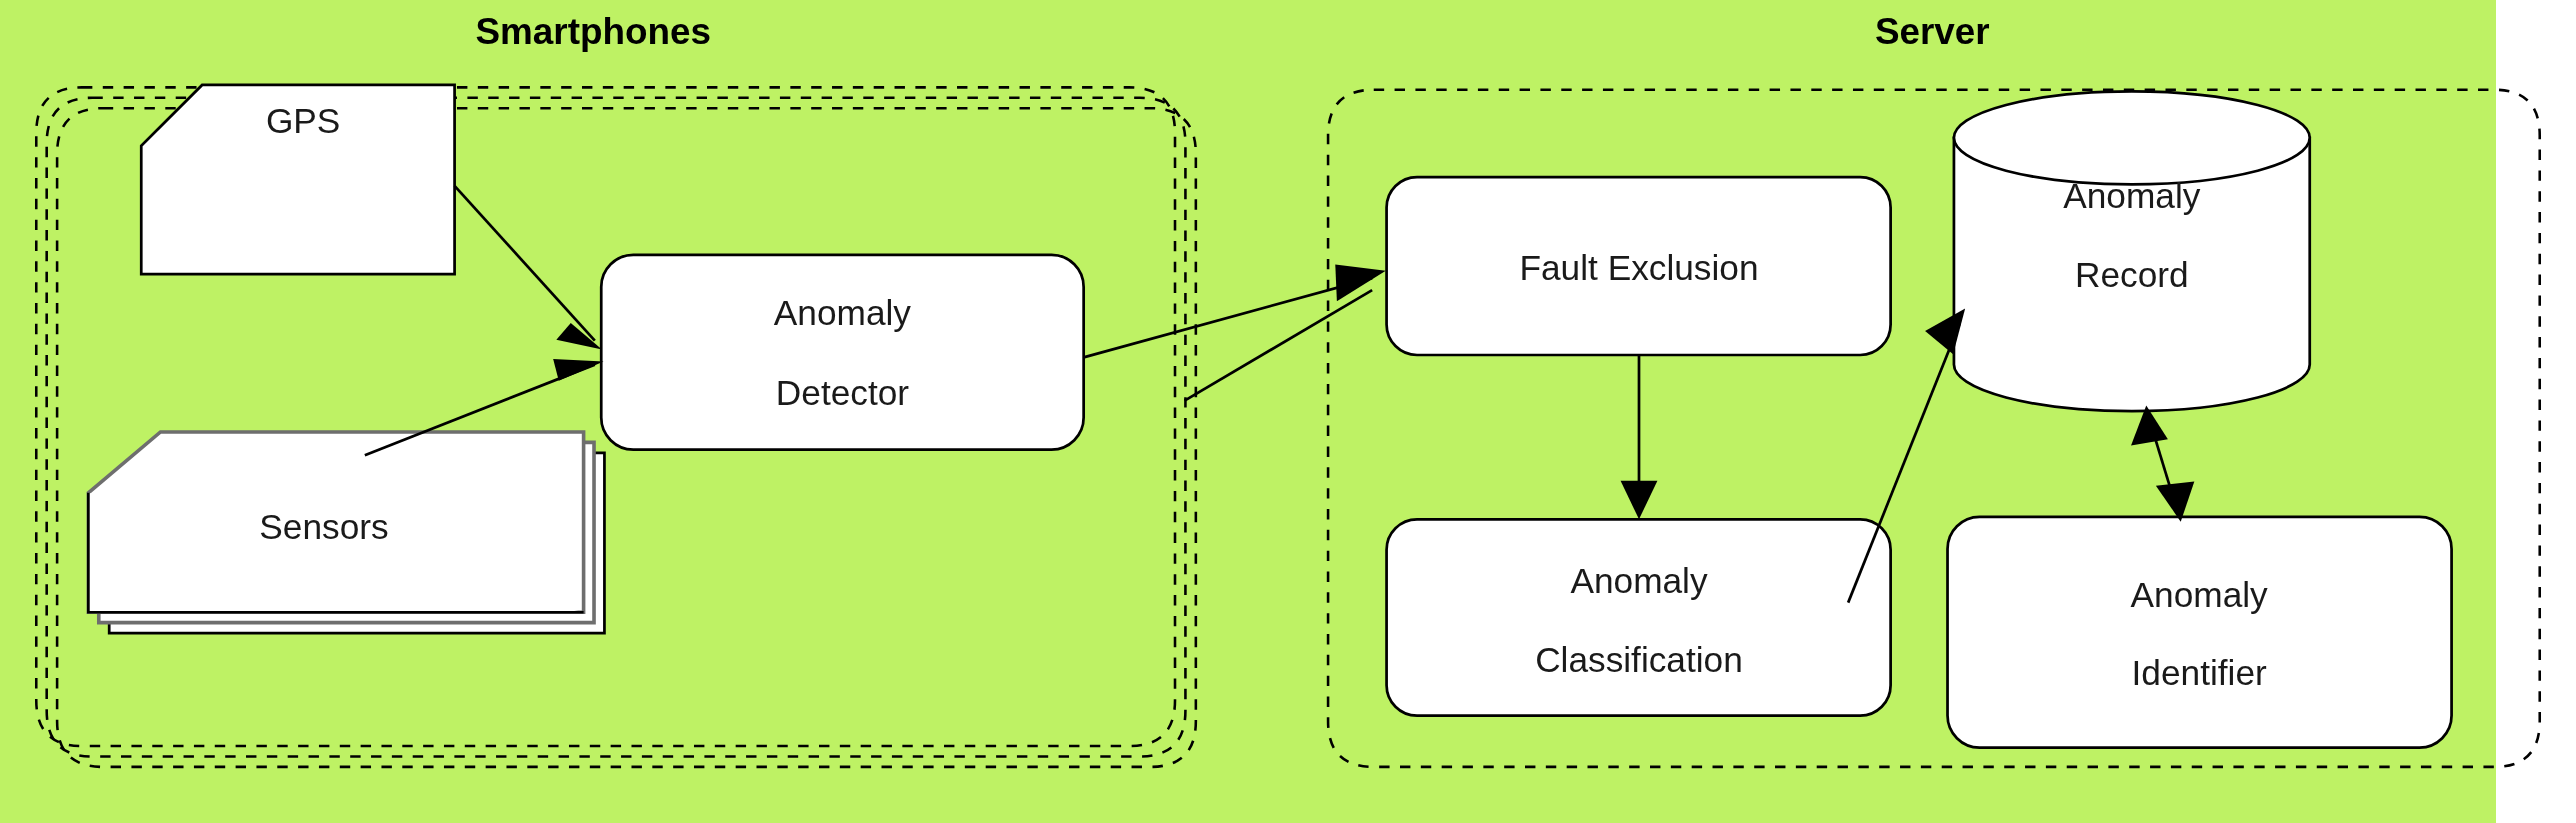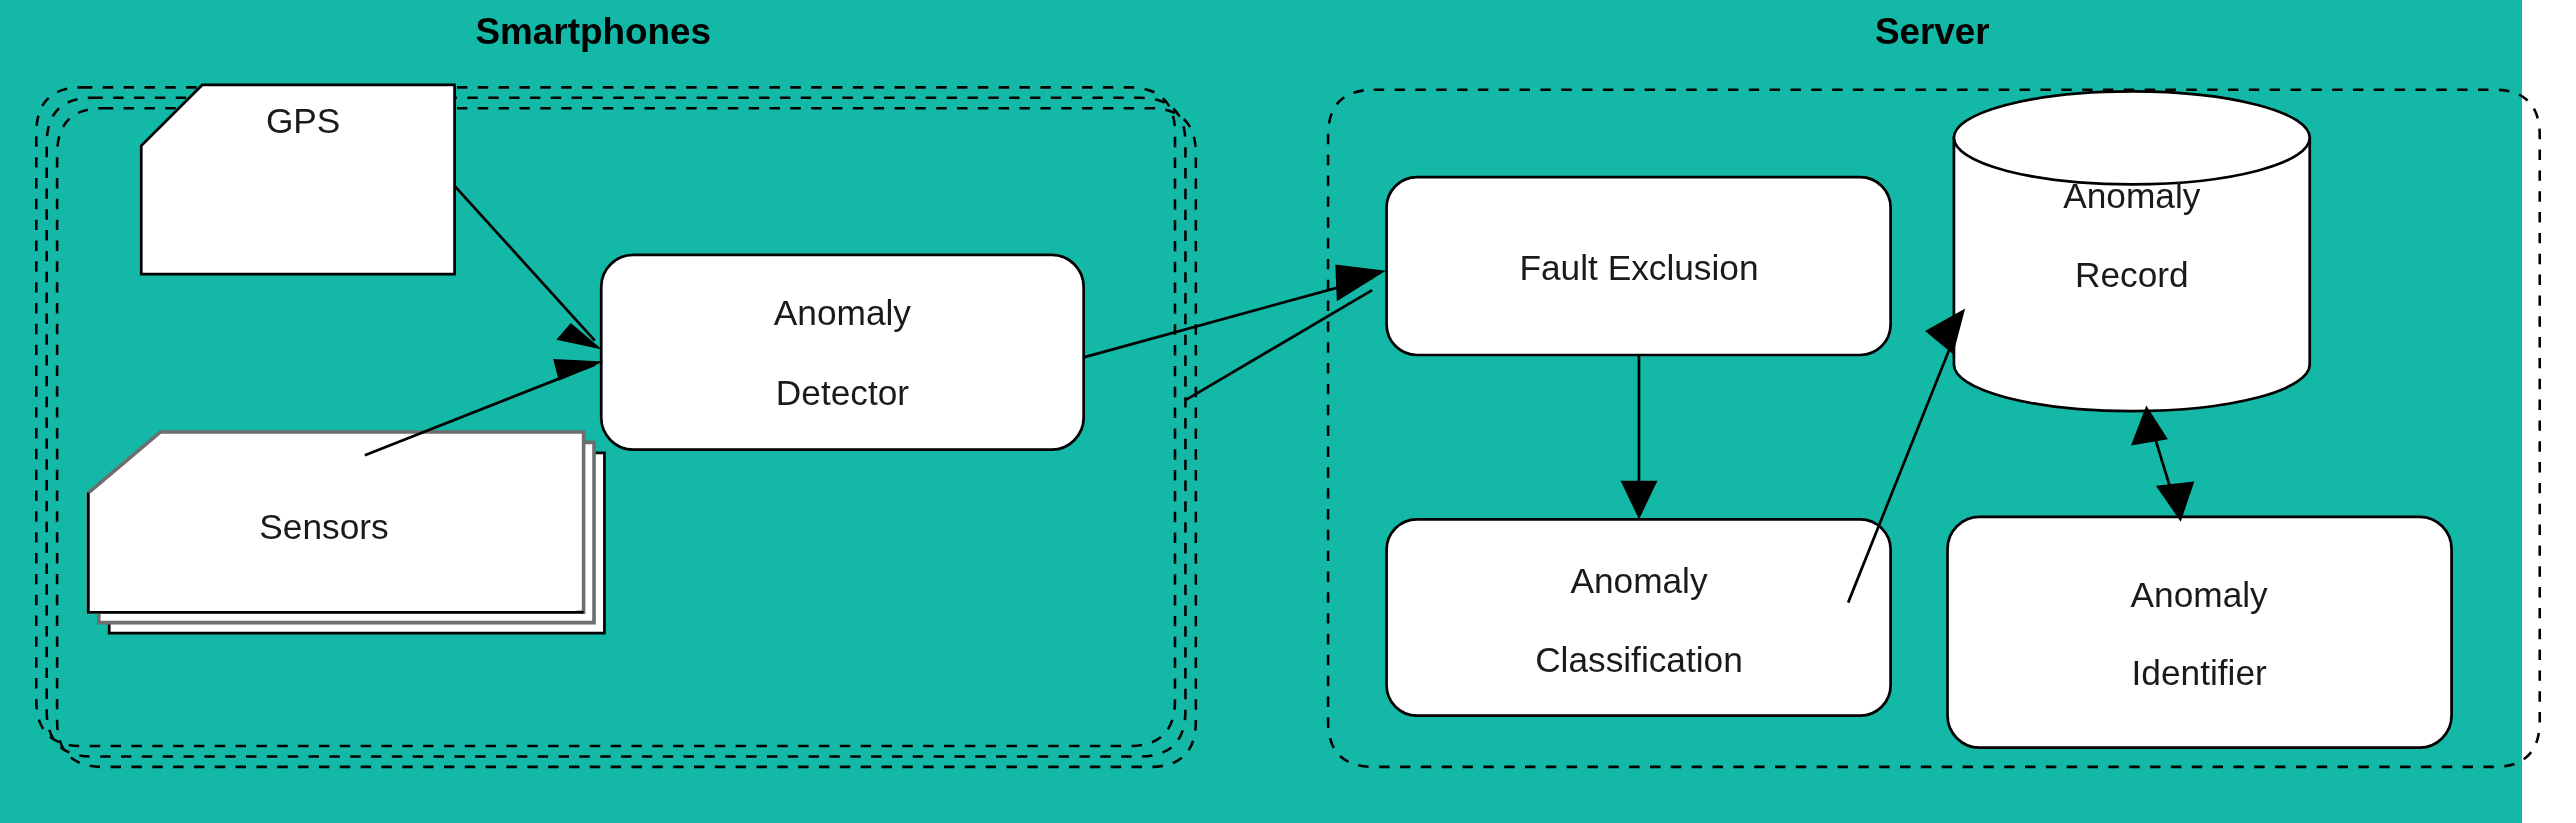--- a/index.html
+++ b/index.html
@@ -10,22 +10,21 @@
   body {
     width: 2576px;
     height: 823px;
     font-family: "Liberation Sans", sans-serif;
     overflow: hidden;
   }
   #diagram-root {
     position: relative;
     width: 2496px;
     height: 823px;
-    background: #14b8a6;
-    padding-left: 26px;
+    background: #bef264;
   }
   svg.canvas {
     position: absolute;
     top: 0;
     left: 0;
     width: 2576px;
     height: 823px;
     display: block;
   }
   .grp-title {

